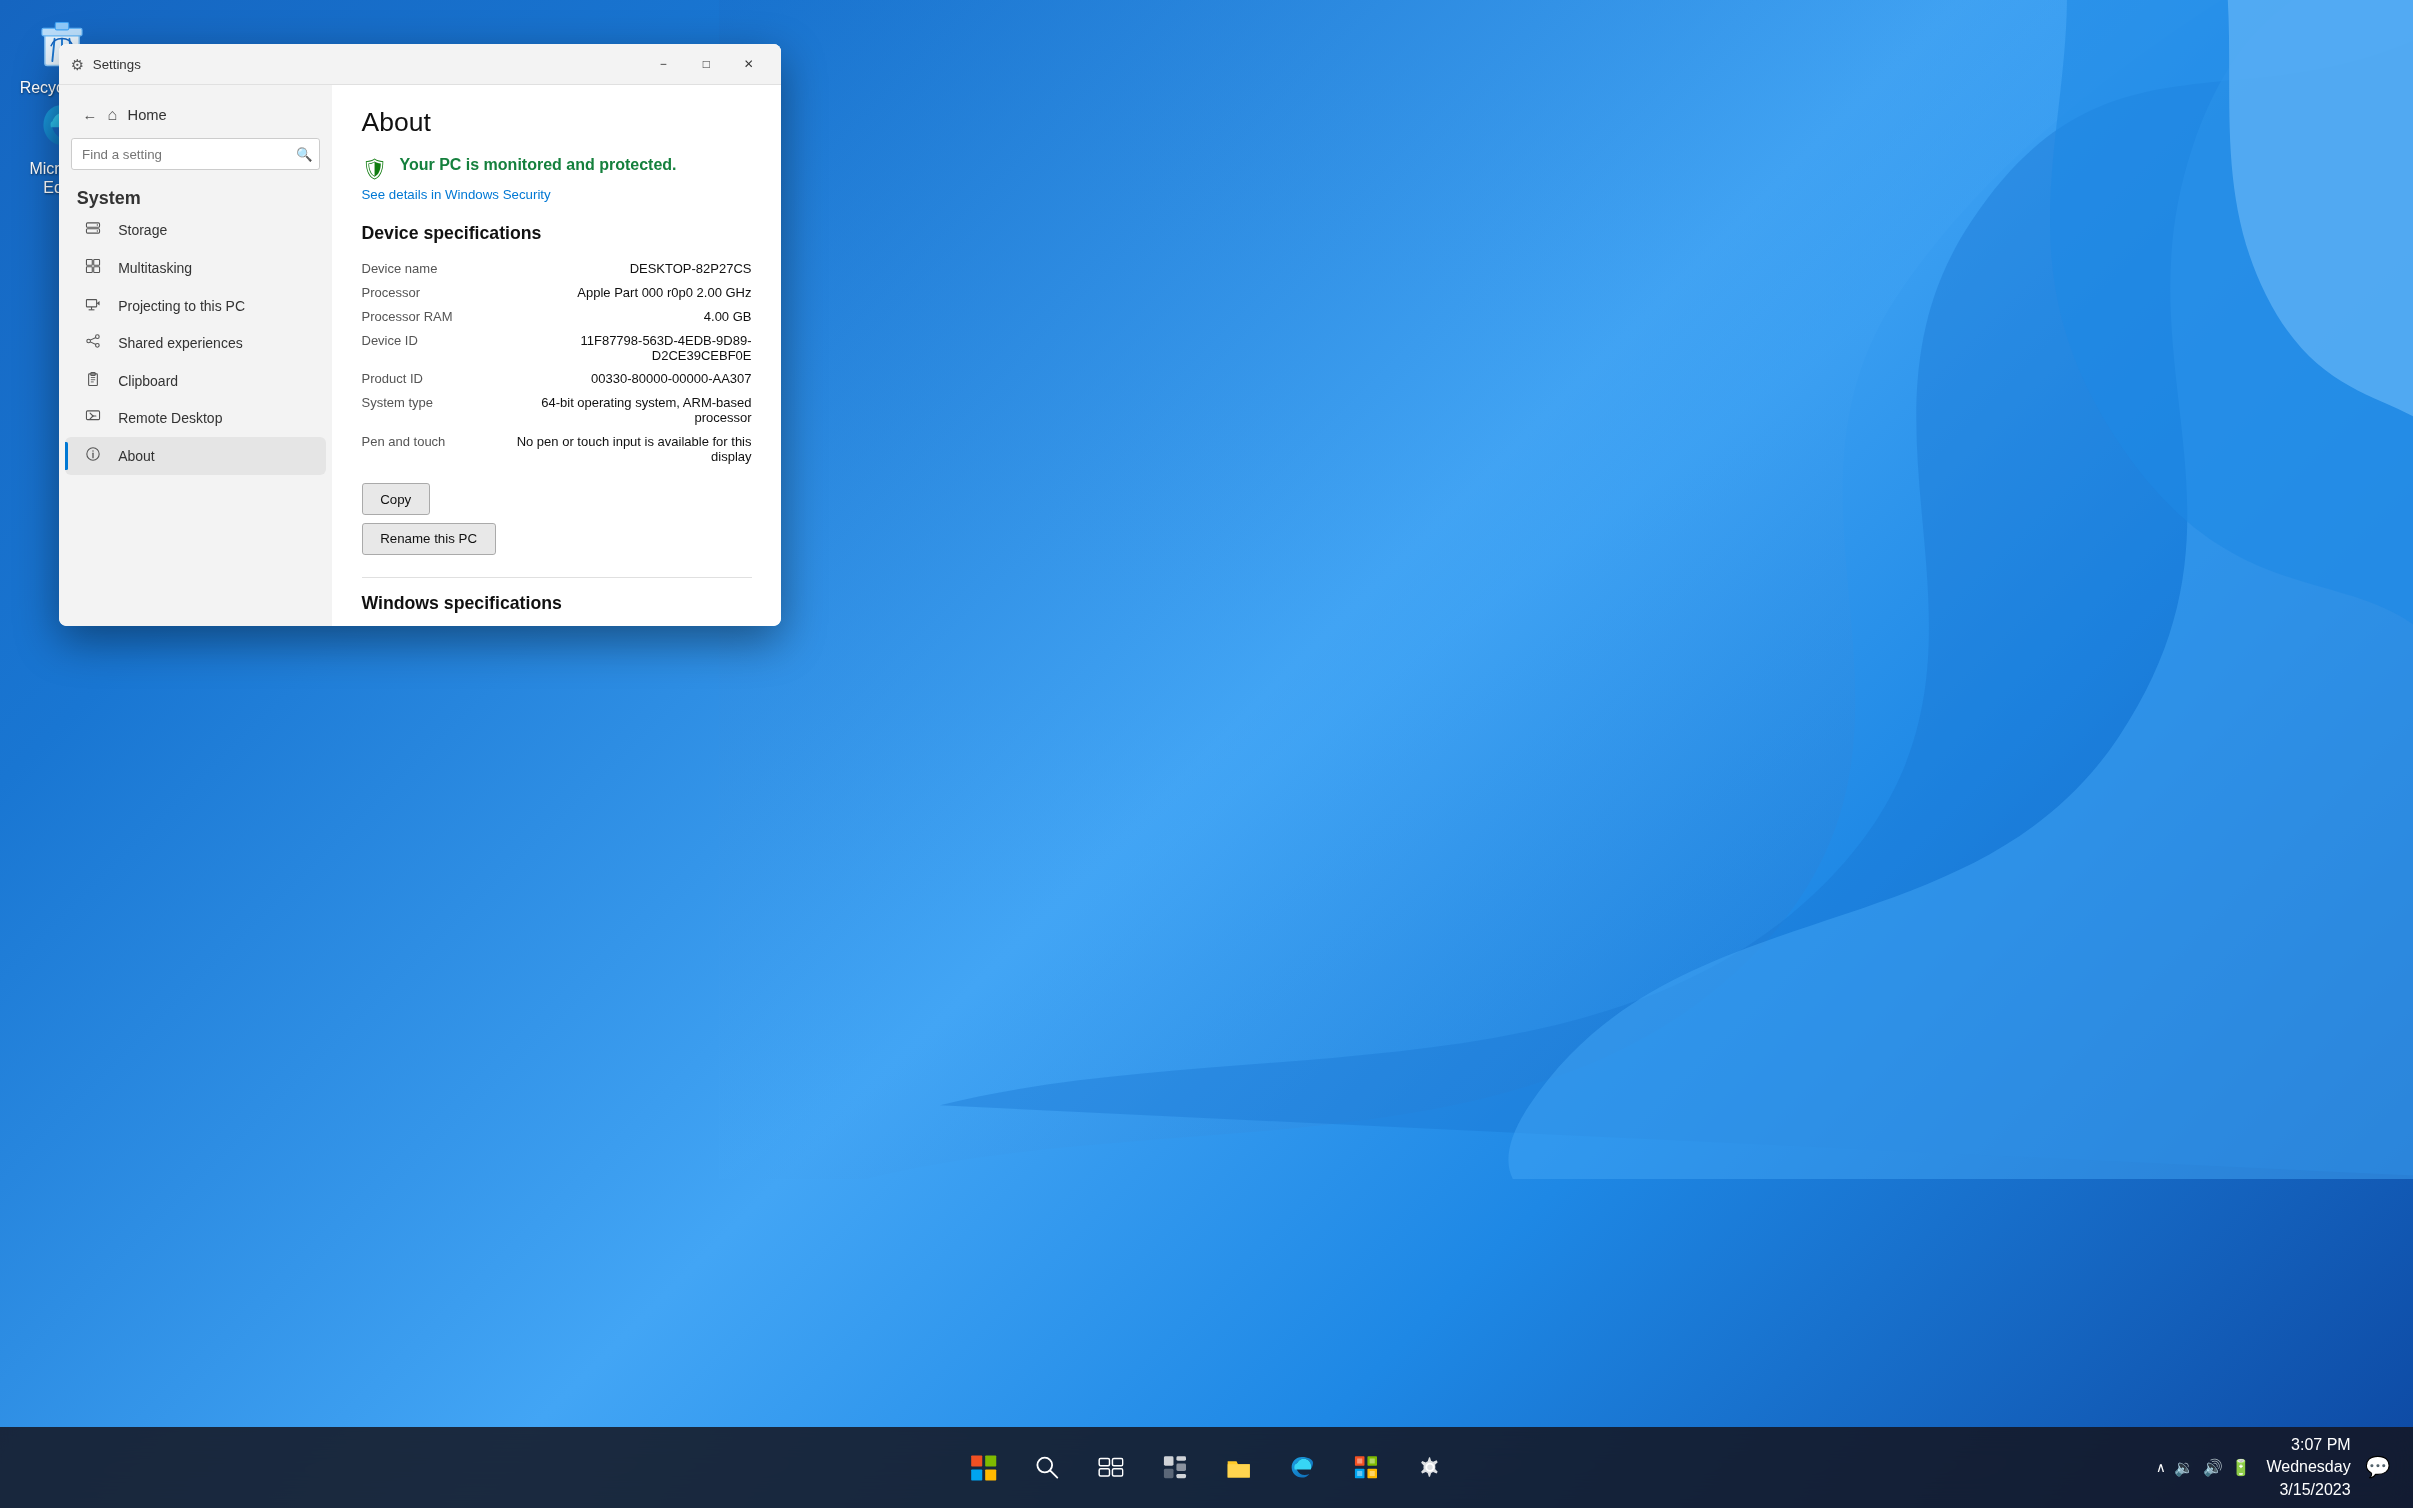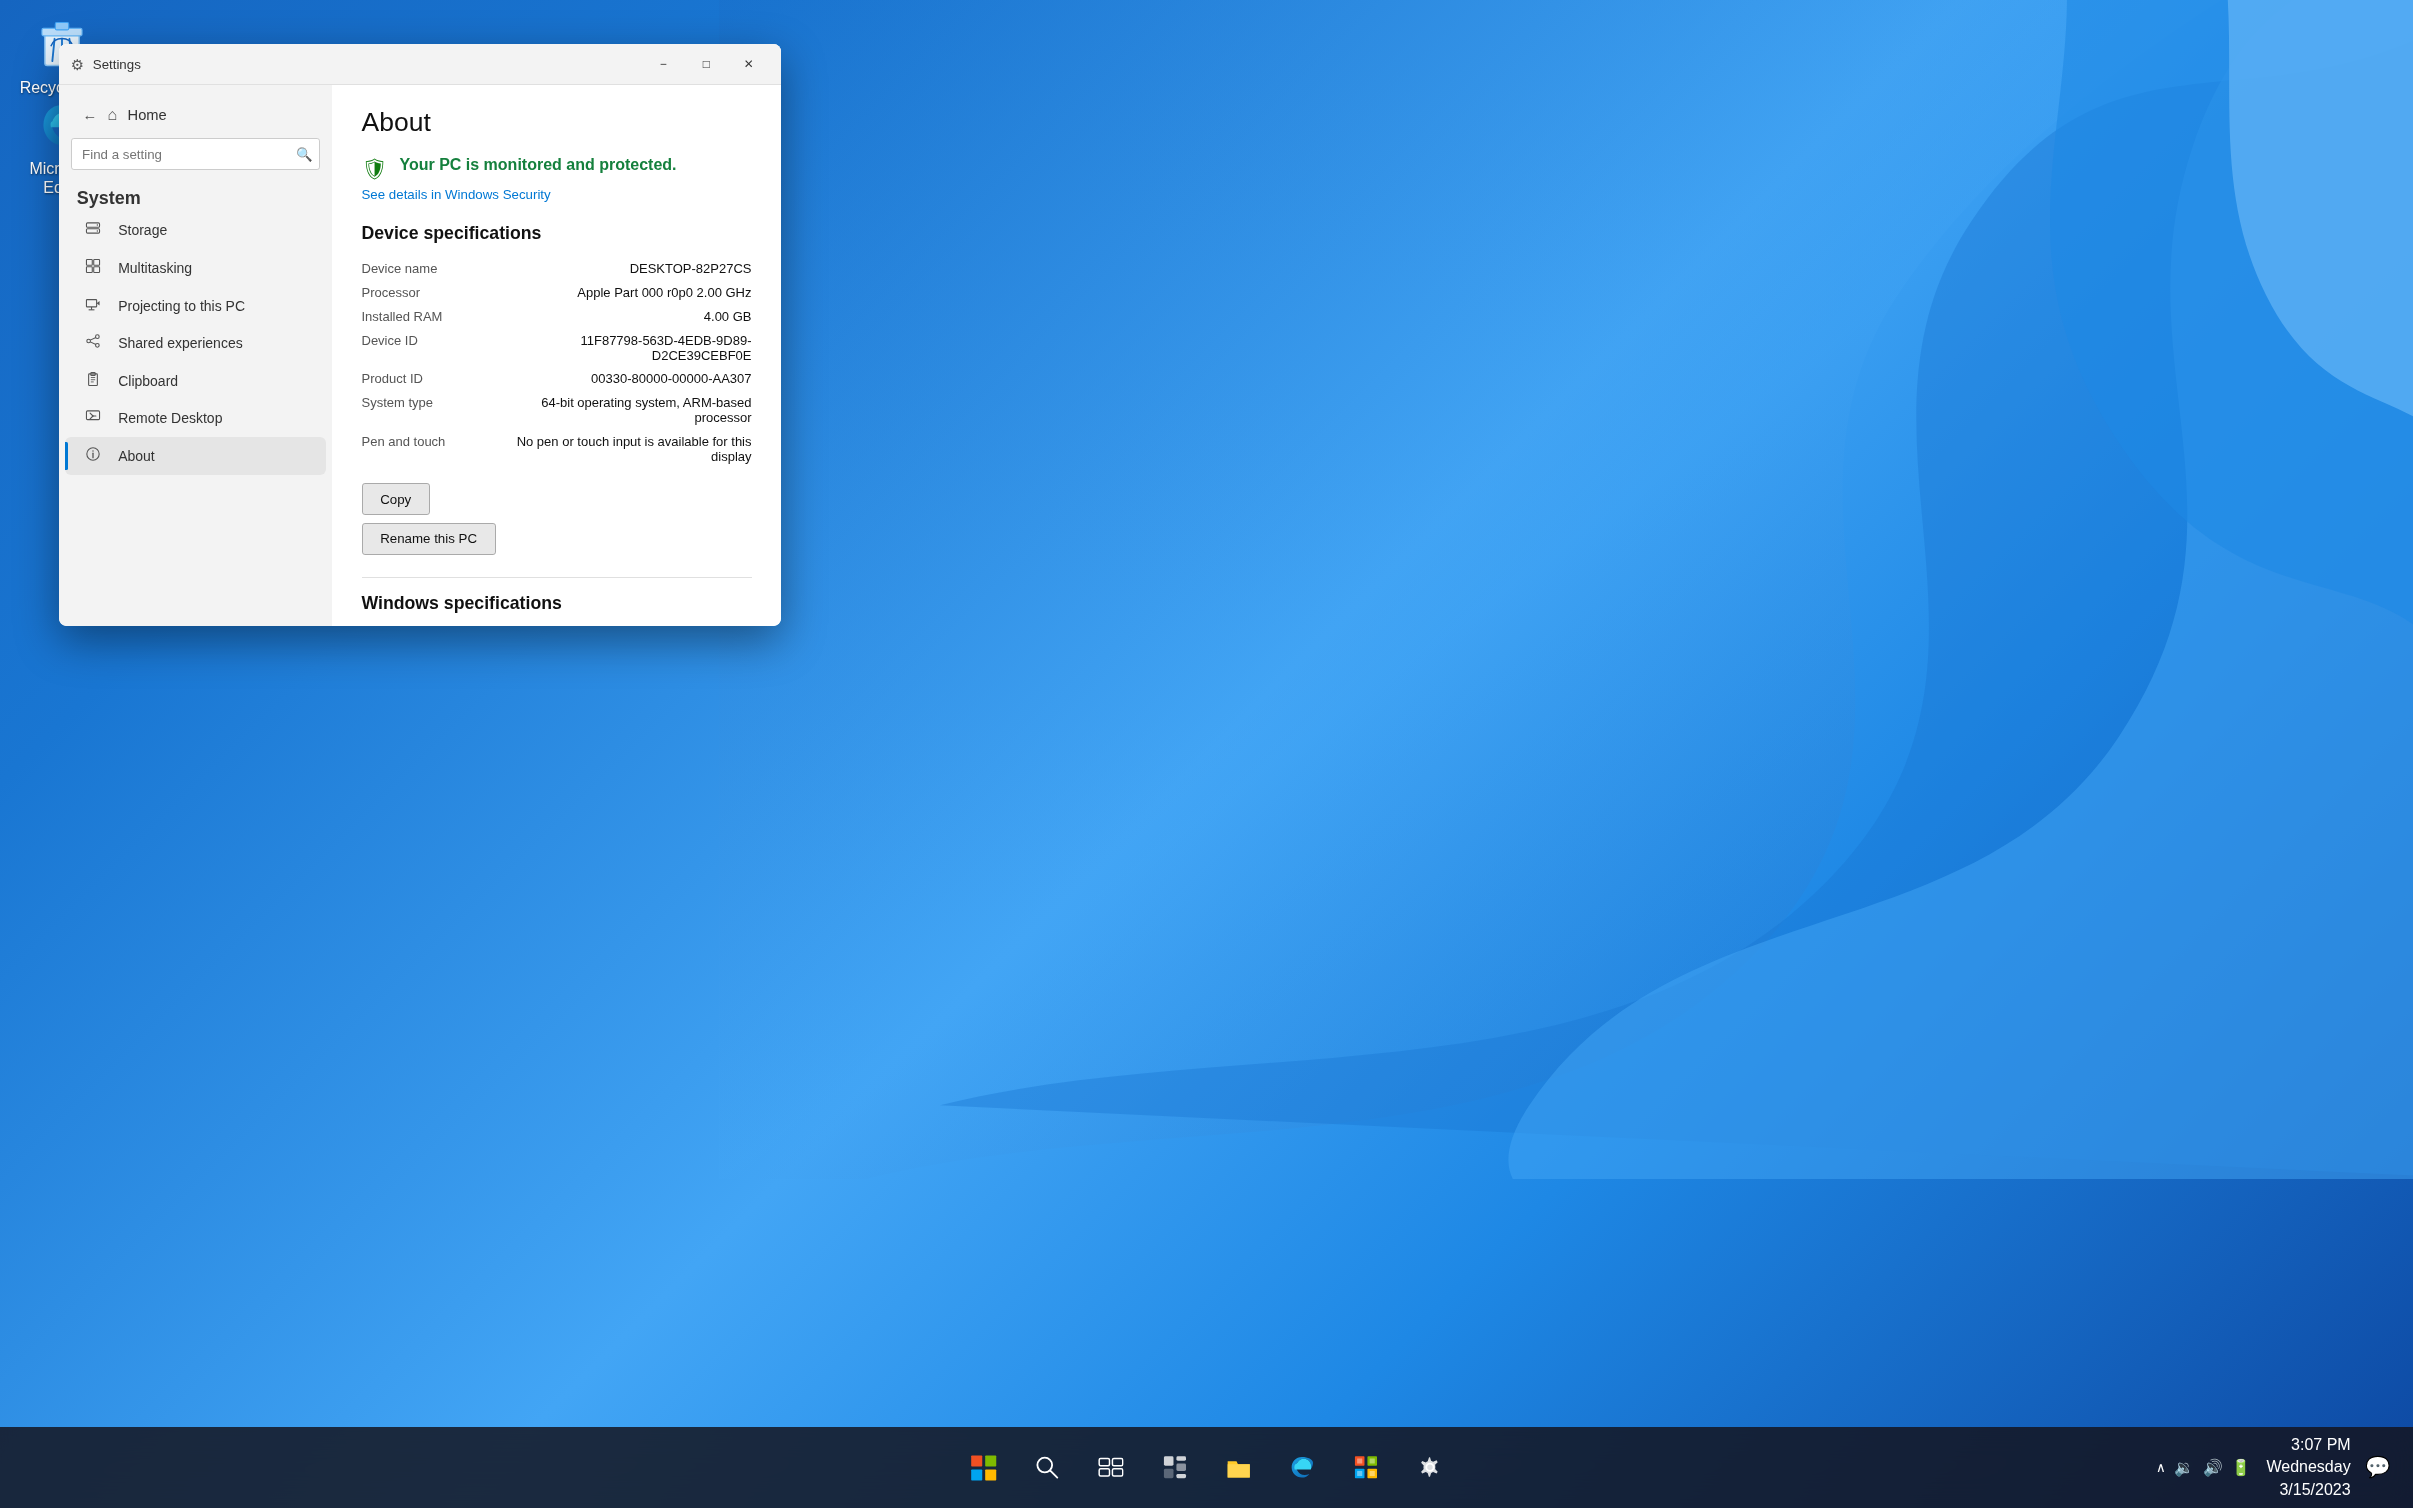--- a/index.html
+++ b/index.html
@@ -521,21 +521,21 @@
         <tbody>
           <tr>
             <td>Device name</td>
             <td>DESKTOP-82P27CS</td>
           </tr>
           <tr>
             <td>Processor</td>
             <td>Apple Part 000 r0p0   2.00 GHz</td>
           </tr>
           <tr>
-            <td>Installed RAM</td>
+            <td>Processor RAM</td>
             <td>4.00 GB</td>
           </tr>
           <tr>
             <td>Device ID</td>
             <td>11F87798-563D-4EDB-9D89-D2CE39CEBF0E</td>
           </tr>
           <tr>
             <td>Product ID</td>
             <td>00330-80000-00000-AA307</td>
           </tr>

